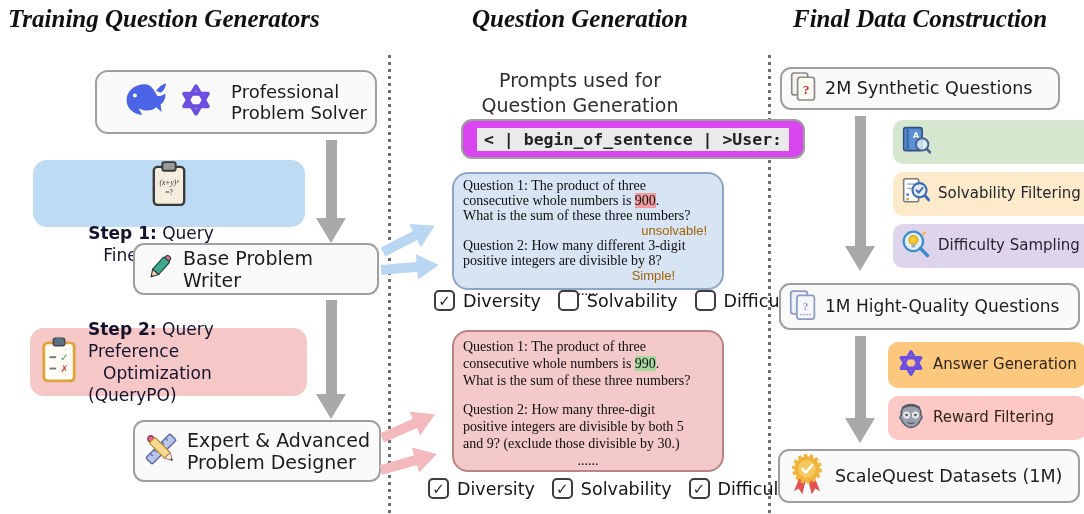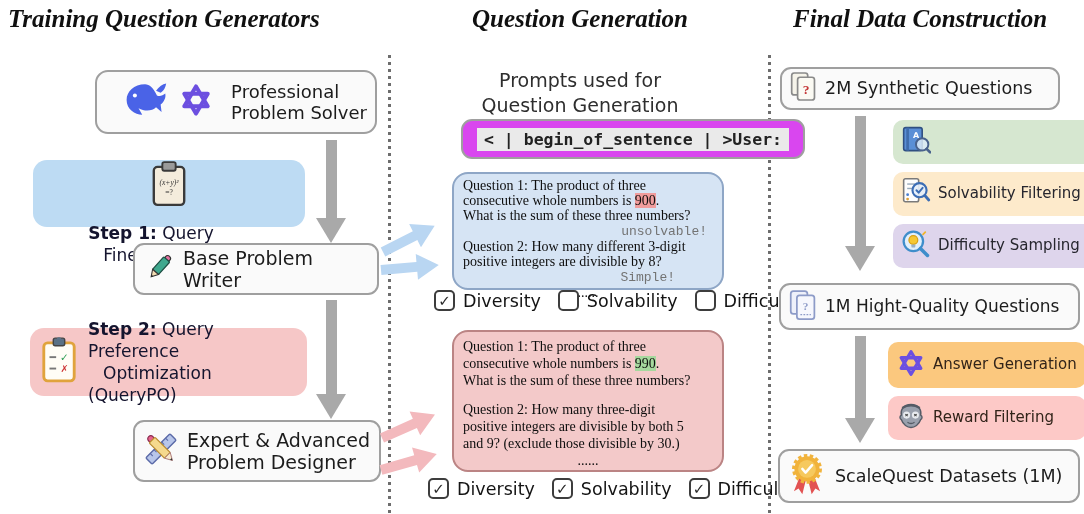--- a/index.html
+++ b/index.html
@@ -60,21 +60,21 @@
   .qft-qbox { left:452px; top:172px; width:272px; height:118px; border:2px solid #8ea6c6; padding:4px 9px; }
   .qpo-qbox { left:452px; top:330px; width:272px; height:142px; border:2px solid #bb8484; padding:6px 9px; }
   .qft-qbox .qline { line-height:15px; }
   .qpo-qbox .qline { line-height:17px; }
   .qline { white-space:nowrap; }
   .qline.a-right { text-align:right; }
   .qline.a-center { text-align:center; }
   .qline.blank { height:12px; }
   .qline .hl-red { background:#f09c9c; }
   .qline .hl-green { background:#a6d89e;text-align:center; }
-  .qline .c-red { color:#737373; font-family:Liberation Mono, monospace; font-size:13px;margin-top:44px; }
+  .qline .c-red { color:#a16207; font-family:Liberation Sans, sans-serif; font-size:13px;margin-top:44px; }
 
   .check-row { position:absolute; display:flex; gap:17px; align-items:center; }
   .ck-item { display:flex; align-items:center; gap:8px; }
   .ckbox {
     width:21px; height:21px; border:2.5px solid #3d3d3d; border-radius:5px;
     display:flex; align-items:center; justify-content:center;
     font-size:15px; font-weight:bold; color:#2a2a2a; background:#fff;
   }
   .cklab { font-size:17.5px; color:#141414; }
 

